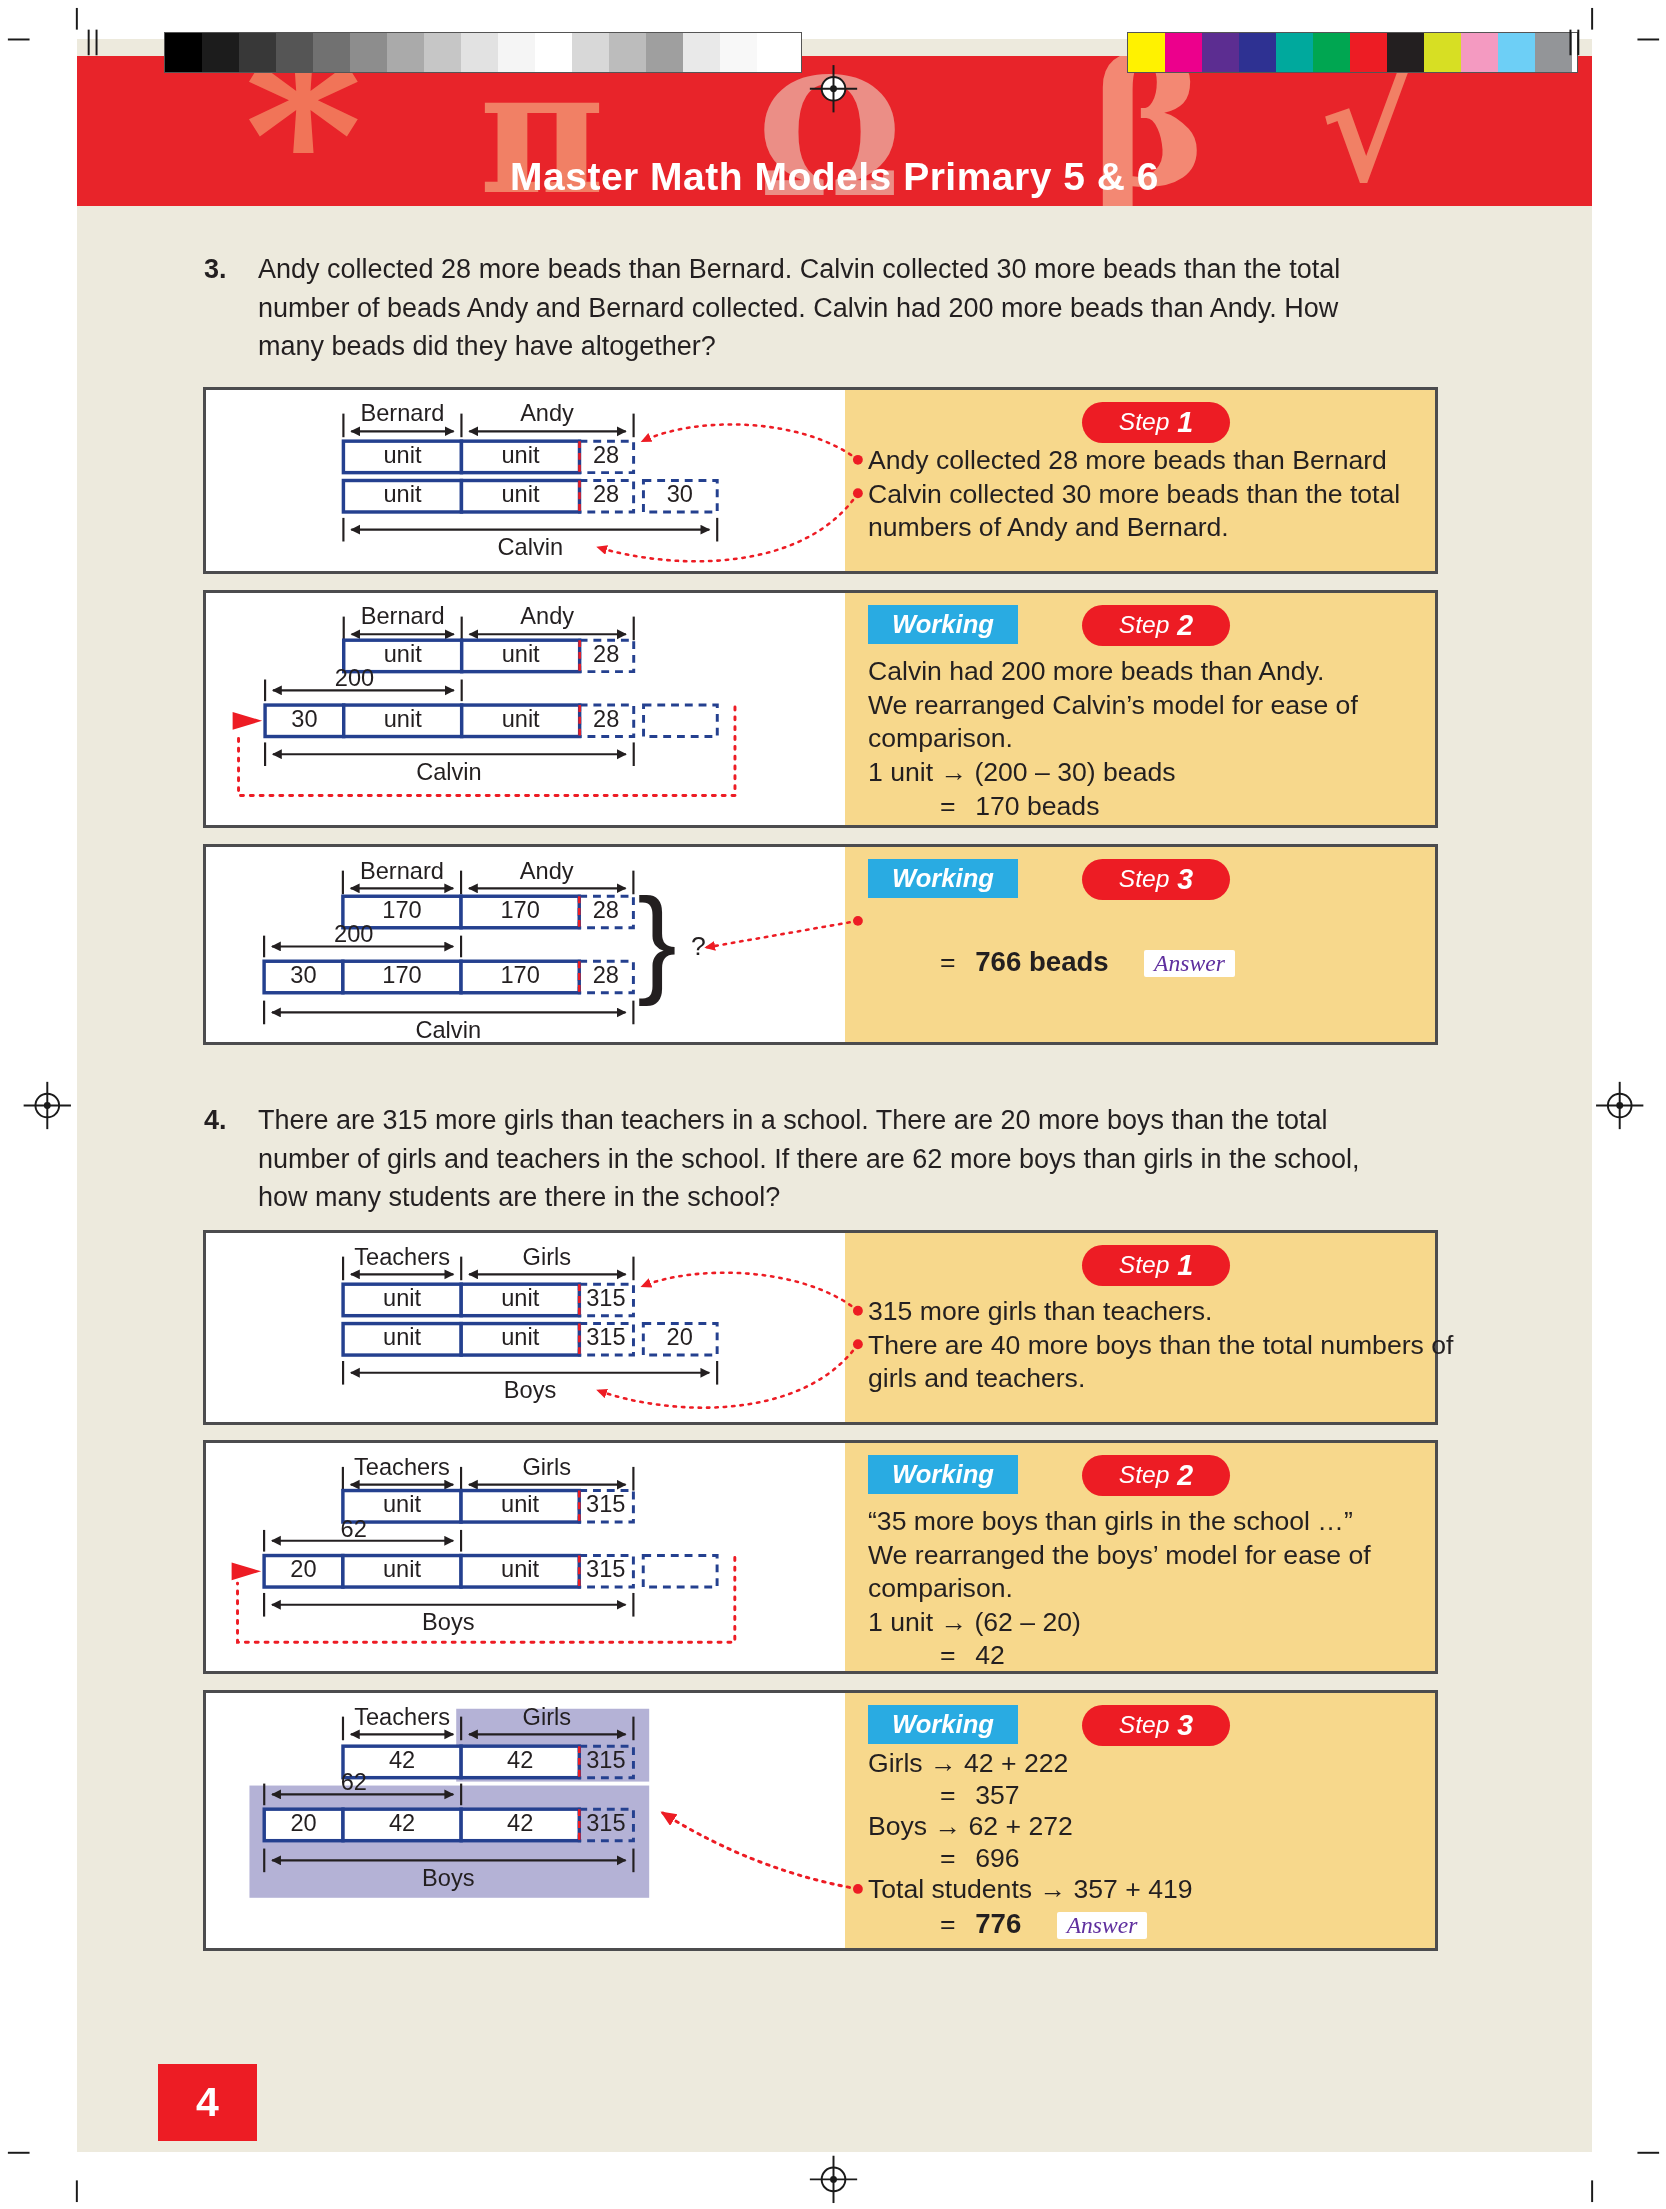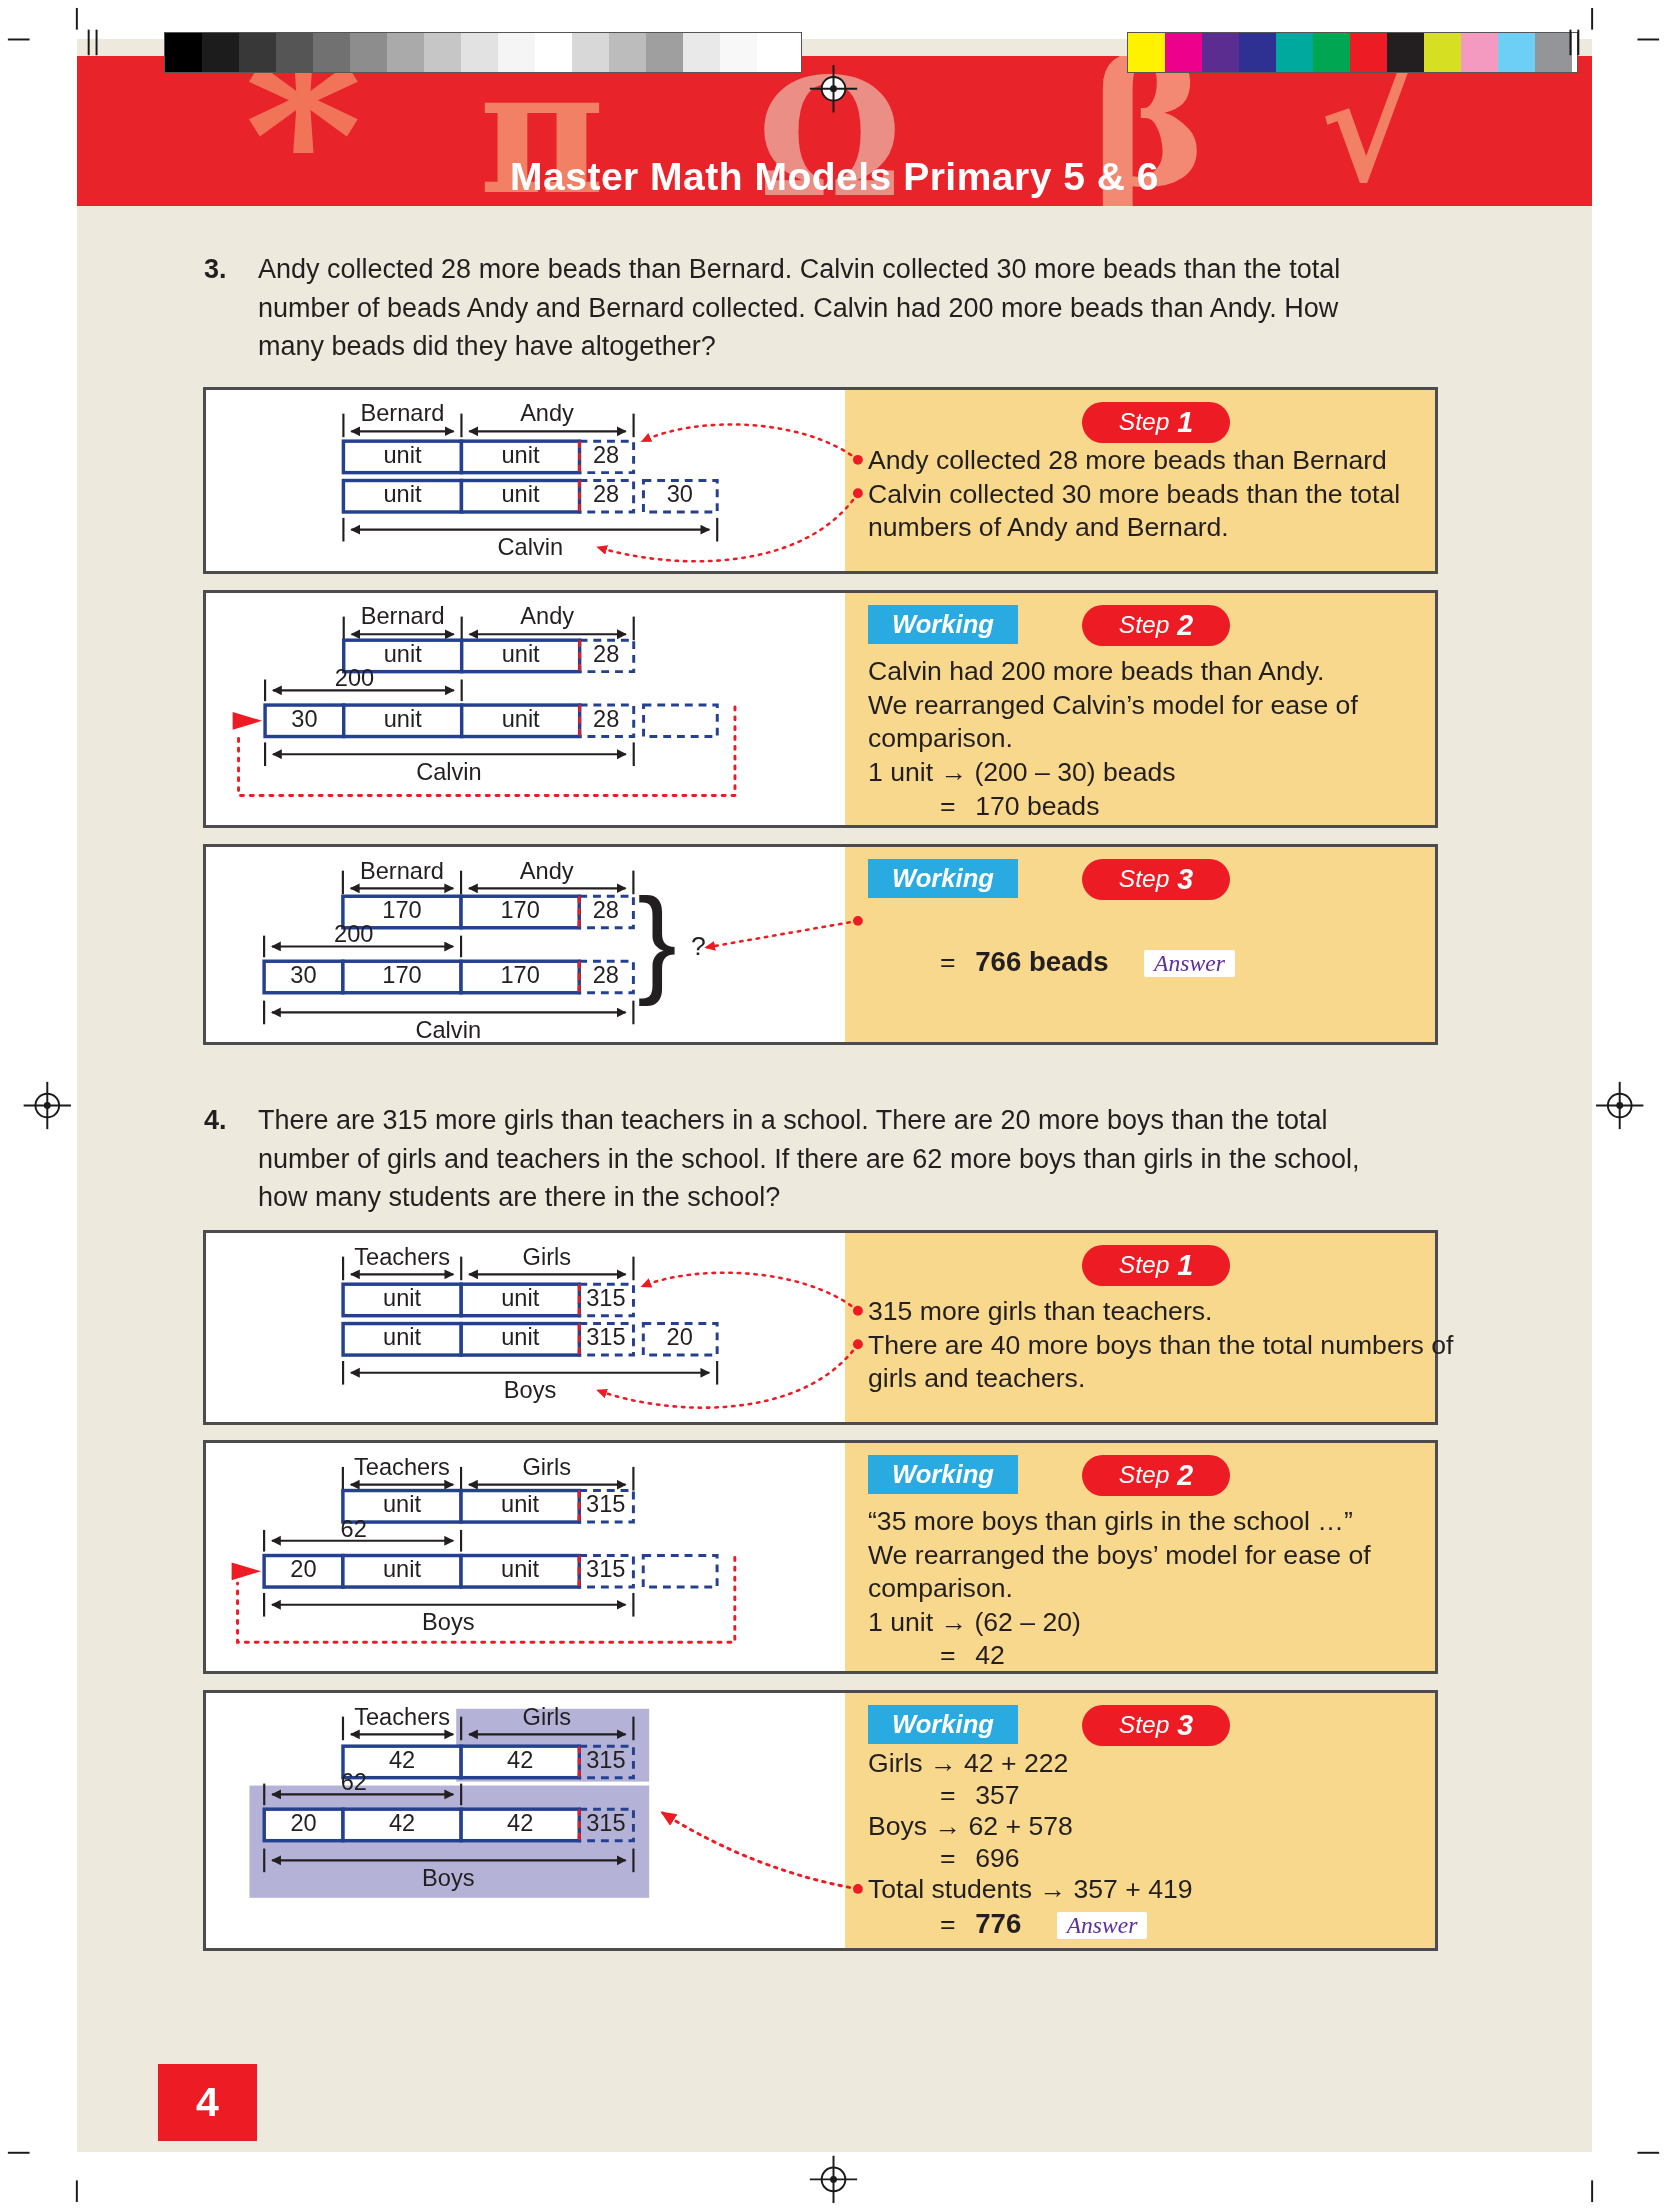--- a/index.html
+++ b/index.html
@@ -375,21 +375,21 @@
     <div class="badge-working">Working</div>
     <div class="badge-step" style="left:876px;top:11.8px">
       <span class="step-word">Step</span>
       <span class="step-num">3</span>
     </div>
     <div class="pline" style="top:55px">Girls → 42 + 222</div>
     <div class="pline eqline" style="left:734px;top:87px">
       <span>=</span>
       <span>357</span>
     </div>
-    <div class="pline" style="top:118px">Boys → 62 + 578</div>
+    <div class="pline" style="top:118px">Boys → 62 + 272</div>
     <div class="pline eqline" style="left:734px;top:150px">
       <span>=</span>
       <span>696</span>
     </div>
     <div class="pline" style="top:181px">Total students → 357 + 419</div>
     <div class="pline eqline" style="left:734px;top:215px">
       <span>=</span>
       <span class="bold-res">776</span>
       <span class="answer">Answer</span>
     </div>

